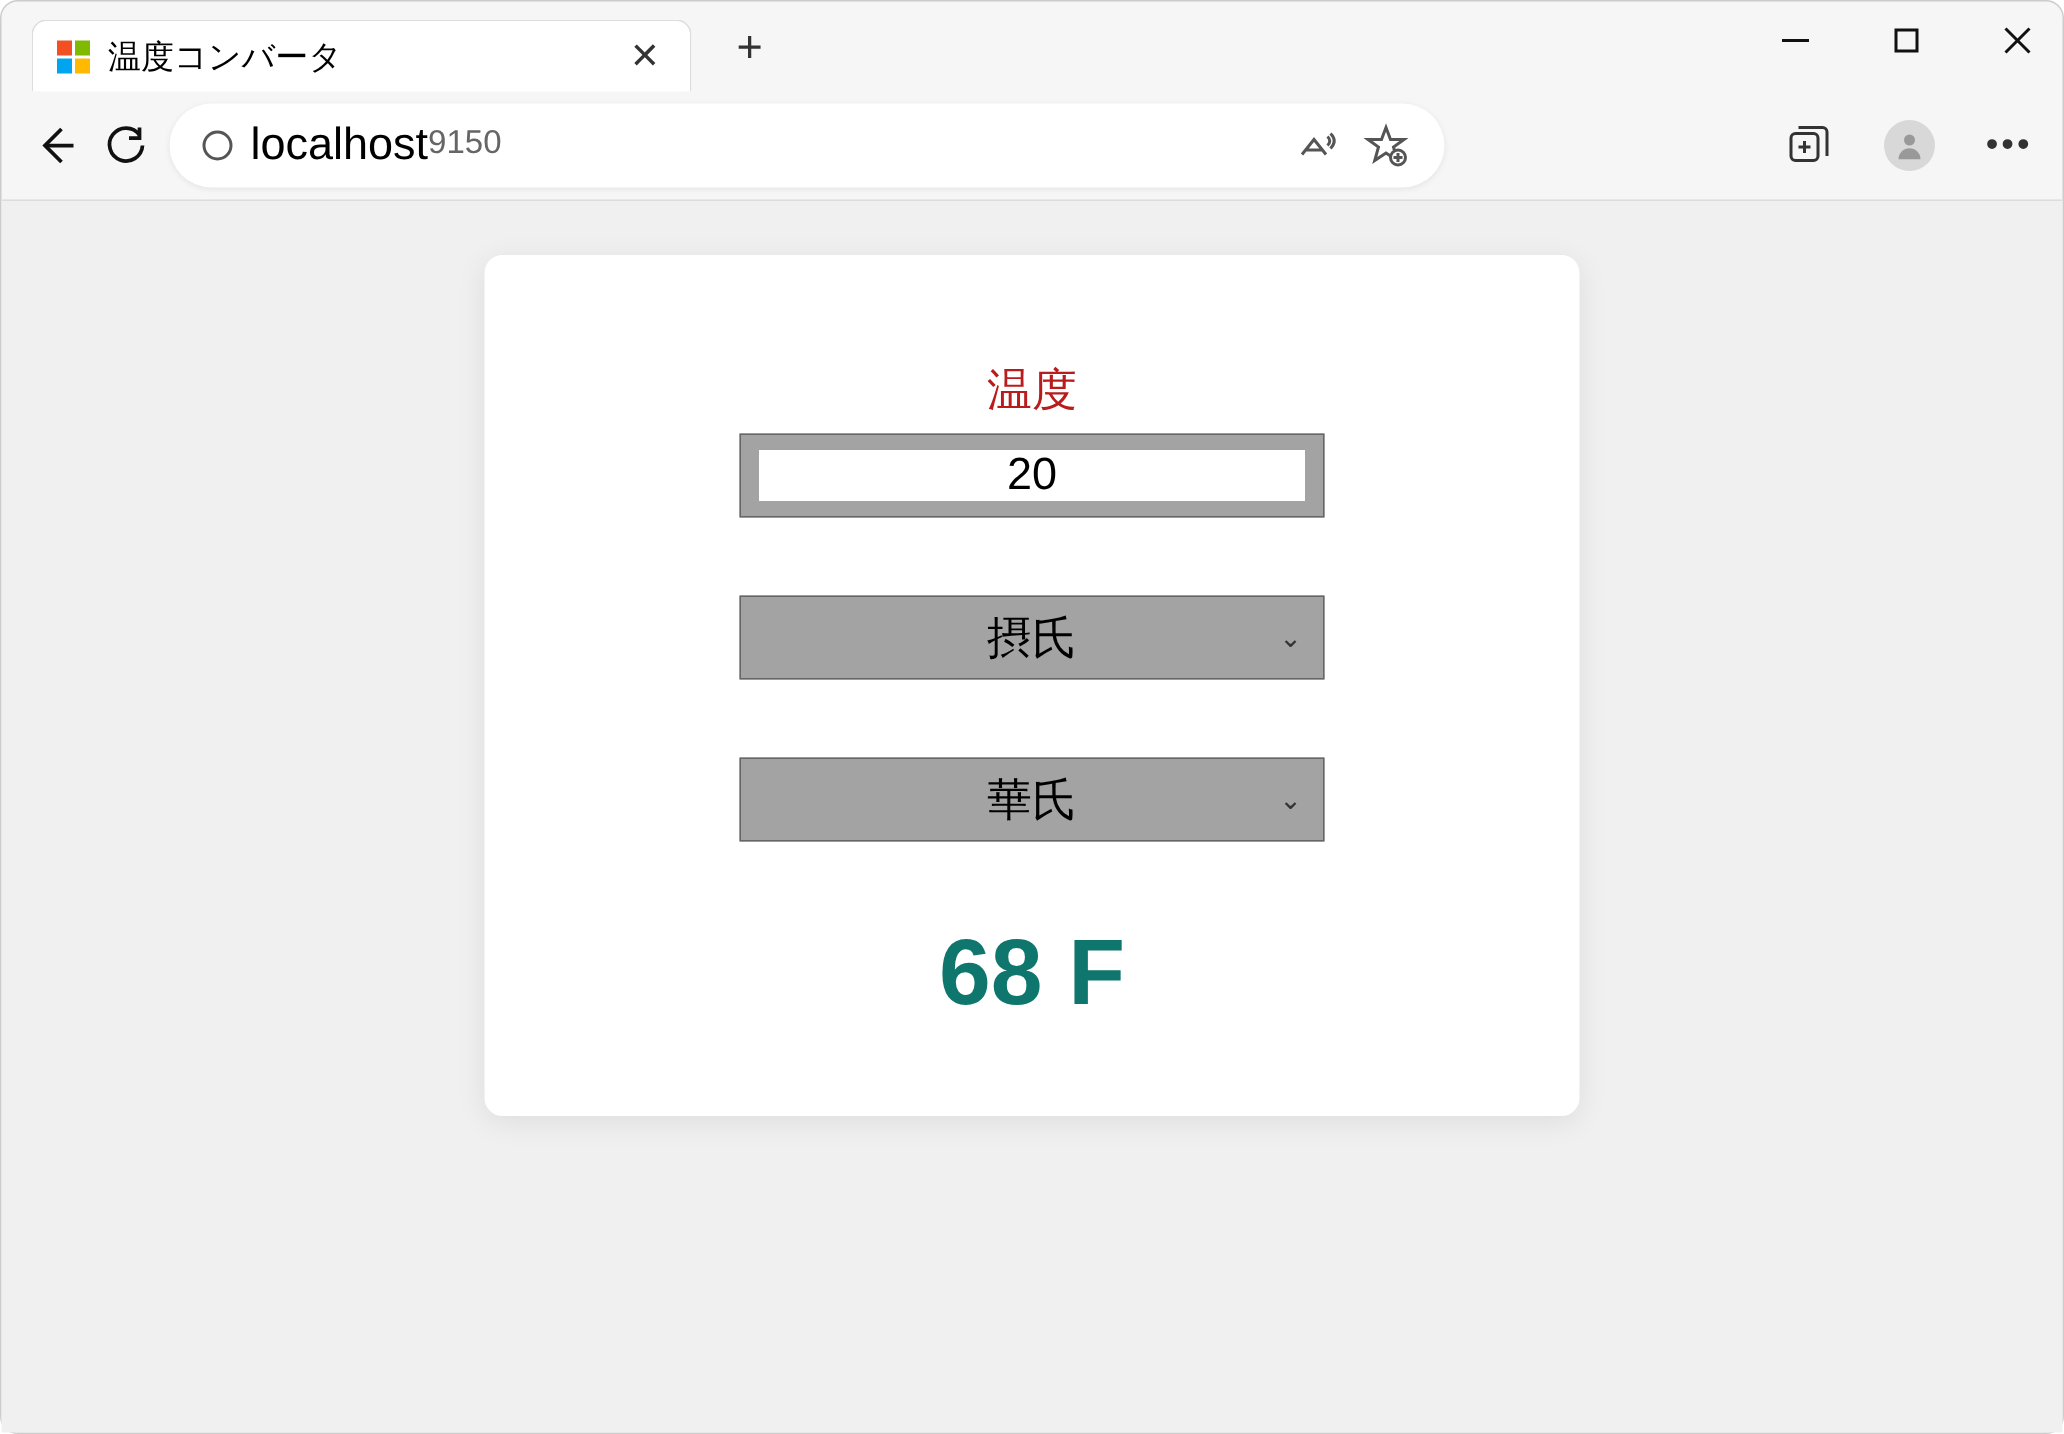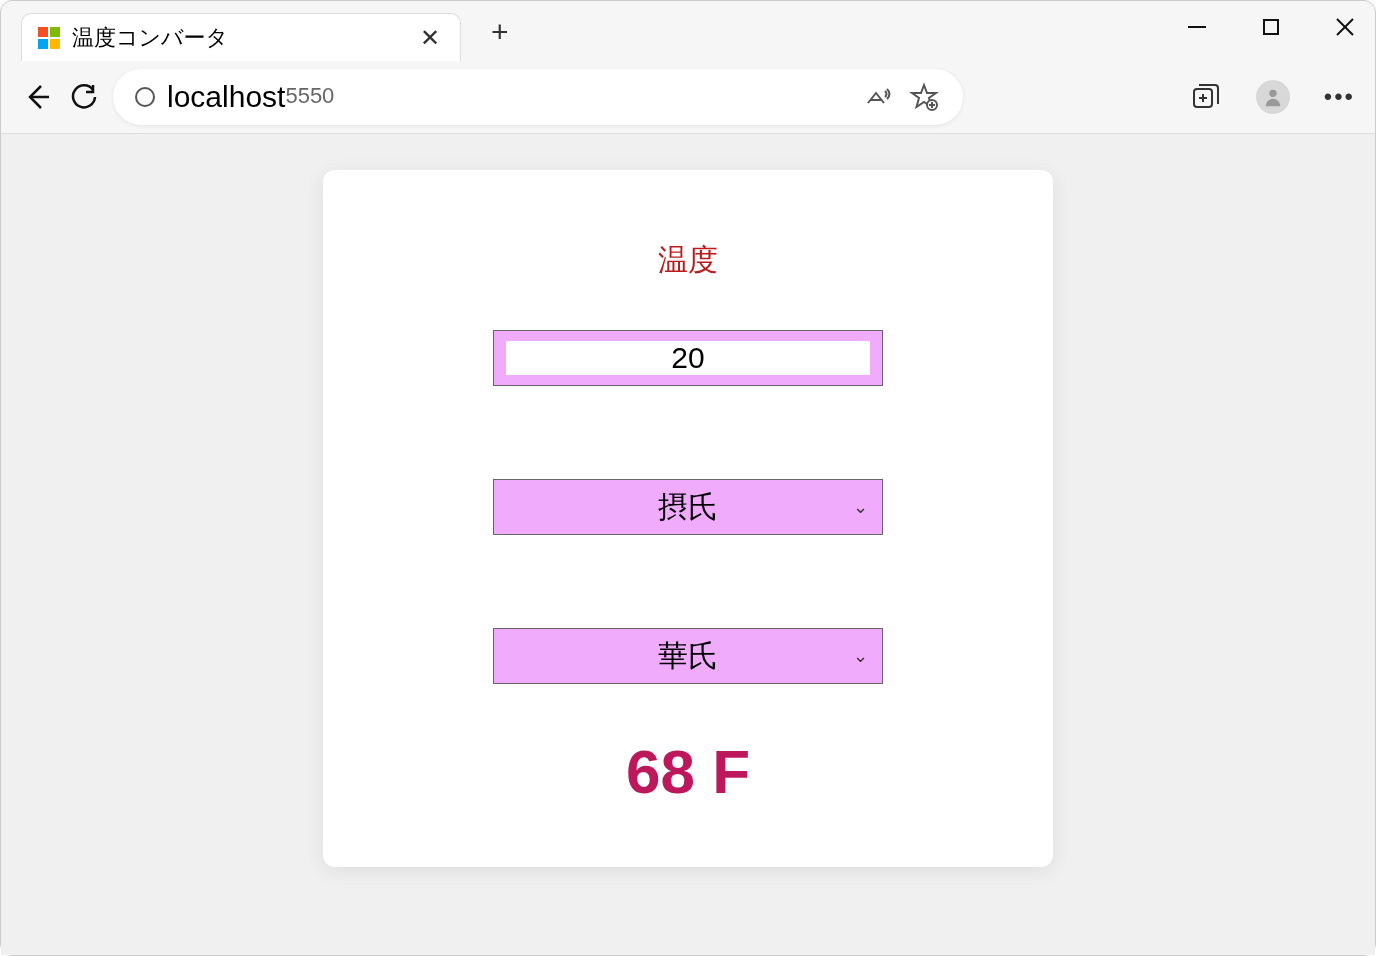--- a/index.html
+++ b/index.html
@@ -179,28 +179,27 @@
       color: #b91c1c;
       margin-bottom: 8px;
       display: block;
     }
     .text-input, .select-input {
       width: 390px;
       height: 56px;
       font-size: 30px;
       text-align: center;
       border: 1px solid #666;
-      background: #f0abfc;
+      background: #a3a3a3;
       font-family: inherit;
       padding: 0 12px;
       display: inline-flex;
       align-items: center;
       justify-content: center;
       position: relative;
-      margin-top: 41px;
     }
     .text-input input {
       border: none;
       outline: none;
       width: 100%;
       text-align: center;
       font-size: 30px;
       font-family: inherit;
     }
     .select-input { cursor: pointer; }
@@ -208,21 +207,21 @@
       position: absolute;
       right: 14px;
       top: 50%;
       transform: translateY(-50%);
       font-size: 18px;
       color: #333;
     }
     .result {
       font-size: 62px;
       font-weight: 800;
-      color: #be185d;
+      color: #0f766e;
       margin-top: 30px;
     }
   </style>
 </head>
 <body>
 
 <div class="browser-frame">
 
   <div class="tab-bar">
     <div class="tab">
@@ -268,21 +267,21 @@
       <svg width="30" height="30" viewBox="0 0 30 30">
           <path d="M24 8 A11 11 0 1 0 26 15" fill="none" stroke="#111" stroke-width="2.5"></path>
           <path d="M24 3 L24 10 L17 10" fill="none" stroke="#111" stroke-width="2.5"></path>
         </svg>
     </div>
 
     <div class="address-bar">
       <span class="address-icon"></span>
       <span class="address-text">
         <span>localhost</span>
-          <span class="address-port">5550</span>
+          <span class="address-port">9150</span>
       </span>
       <span class="addr-spacer"></span>
       <span class="addr-action">
         <svg width="28" height="28" viewBox="0 0 28 28">
             <path d="M4 20 L12 10 L20 20 M6 17 H18 M21 8 q3 3 0 6 M23 6 q5 5 0 10" fill="none" stroke="#555" stroke-width="2"></path>
           </svg>
       </span>
       <span class="addr-action">
         <svg width="30" height="30" viewBox="0 0 30 30">
             <path d="M15 3 L18 11 L27 11 L20 16 L22.5 25 L15 20 L7.5 25 L10 16 L3 11 L12 11 Z" fill="none" stroke="#555" stroke-width="2"></path>

